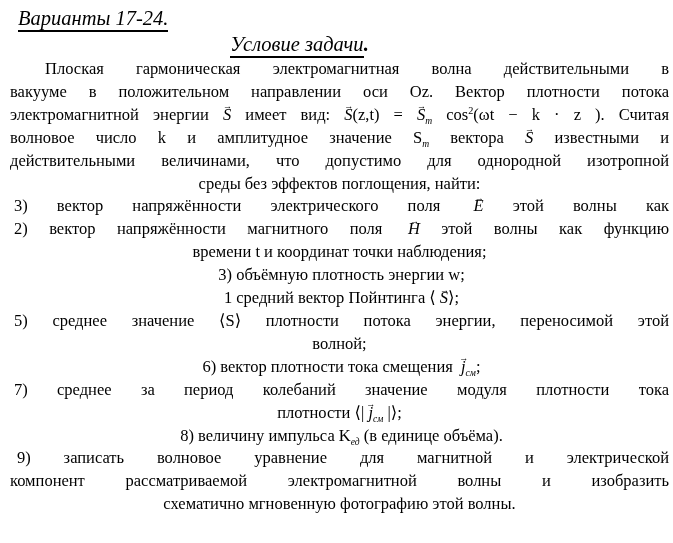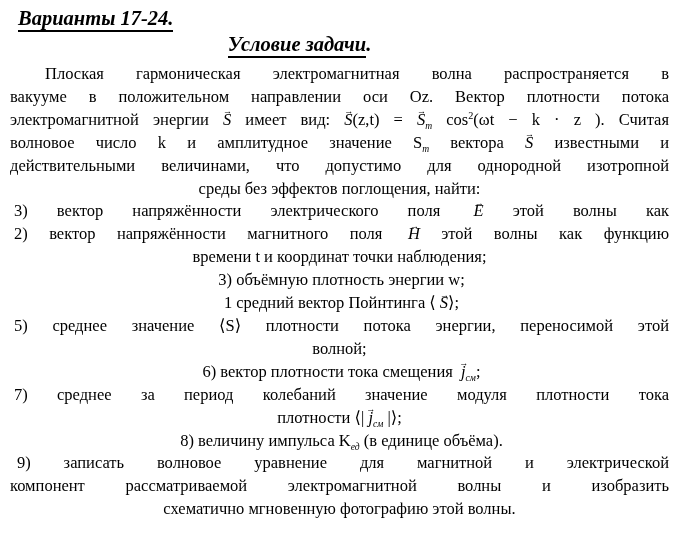--- a/index.html
+++ b/index.html
@@ -21,28 +21,27 @@
   .j { text-align: justify; text-align-last: justify; }
   .h1 {
     font-size: 20.5px; line-height: 26px;
     padding-left: 8px;
     text-align: left; text-align-last: left;
   }
   .h2 {
     font-size: 20.5px; line-height: 27px;
     text-align-last: center;
     margin-right: 80px;
-    margin-bottom: 5px;
   }
   .ind-p  { text-indent: 35px; }
   .ind-i  { text-indent: 4px; }
   .ind-i9 { text-indent: 7px; }
   .i  { }
   .bi { font-style: italic; font-weight: 700; }
-  .u  { font-style: italic; font-weight: 700; border-bottom: 2px solid #000; padding-bottom: 1px; }
+  .u  { font-style: italic; font-weight: 400; border-bottom: 2px solid #000; padding-bottom: 1px; }
   .vec {
     font-style: italic;
     position: relative;
     display: inline-block;
     line-height: 1;
   }
   .vec::before {
     content: "\2192";
     position: absolute;
     top: -0.48em;
@@ -55,21 +54,21 @@
   sub { font-size: 0.58em; font-style: italic; line-height: 0; }
   sup { font-size: 0.62em; font-style: normal; line-height: 0; }
 </style>
 </head>
 <body>
 
 <div class="page">
   <div class="line h1"><span class="u">Варианты 17-24.</span></div>
   <div class="line h2"><span class="u">Условие задачи</span><span class="bi">.</span></div>
 
-  <div class="line j ind-p"><span>Плоская гармоническая электромагнитная волна распространяется в</span></div>
+  <div class="line j ind-p"><span>Плоская гармоническая электромагнитная волна действительными в</span></div>
   <div class="line j"><span>вакууме в положительном направлении оси </span><span class="i">Oz</span><span>. Вектор плотности потока</span></div>
   <div class="line j"><span>электромагнитной энергии </span><span class="vec">S</span><span> имеет вид: </span><span class="vec">S</span><span>(</span><span class="i">z</span><span>,</span><span class="i">t</span><span>) = </span><span class="vec">S</span><sub>m</sub><span> cos</span><sup>2</sup><span>(</span><span class="i">ωt</span><span> − </span><span class="i">k</span><span> · </span><span class="i">z</span><span> ). Считая</span></div>
   <div class="line j"><span>волновое число </span><span class="i">k</span><span> и амплитудное значение </span><span class="i">S</span><sub>m</sub><span> вектора </span><span class="vec">S</span><span> известными и</span></div>
   <div class="line j"><span>действительными величинами, что допустимо для однородной изотропной</span></div>
   <div class="line"><span>среды без эффектов поглощения, найти:</span></div>
 
   <div class="line j ind-i"><span>3) вектор напряжённости электрического поля </span><span class="vec">E</span><span> этой волны как</span></div>
   <div class="line j ind-i"><span>2) вектор напряжённости магнитного поля </span><span class="vec">H</span><span> этой волны как функцию</span></div>
   <div class="line"><span>времени </span><span class="i">t</span><span> и координат точки наблюдения;</span></div>
   <div class="line ind-i"><span>3) объёмную плотность энергии </span><span class="i">w</span><span>;</span></div>

